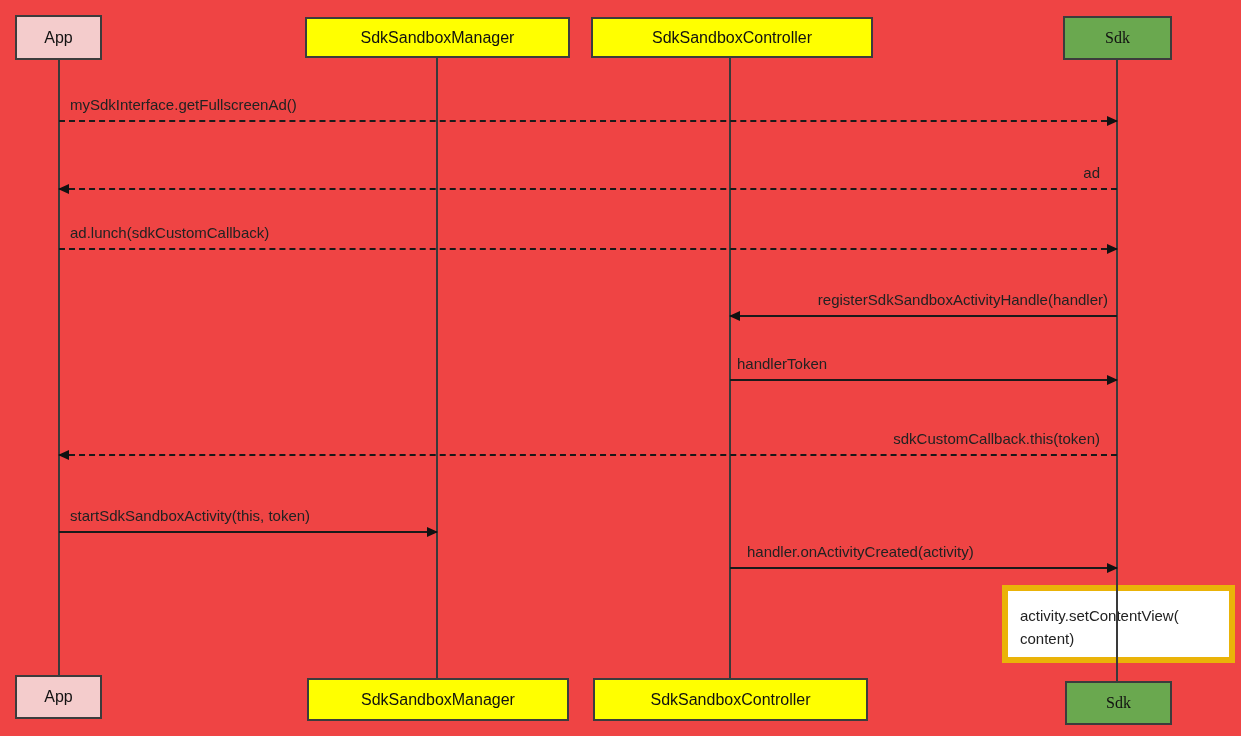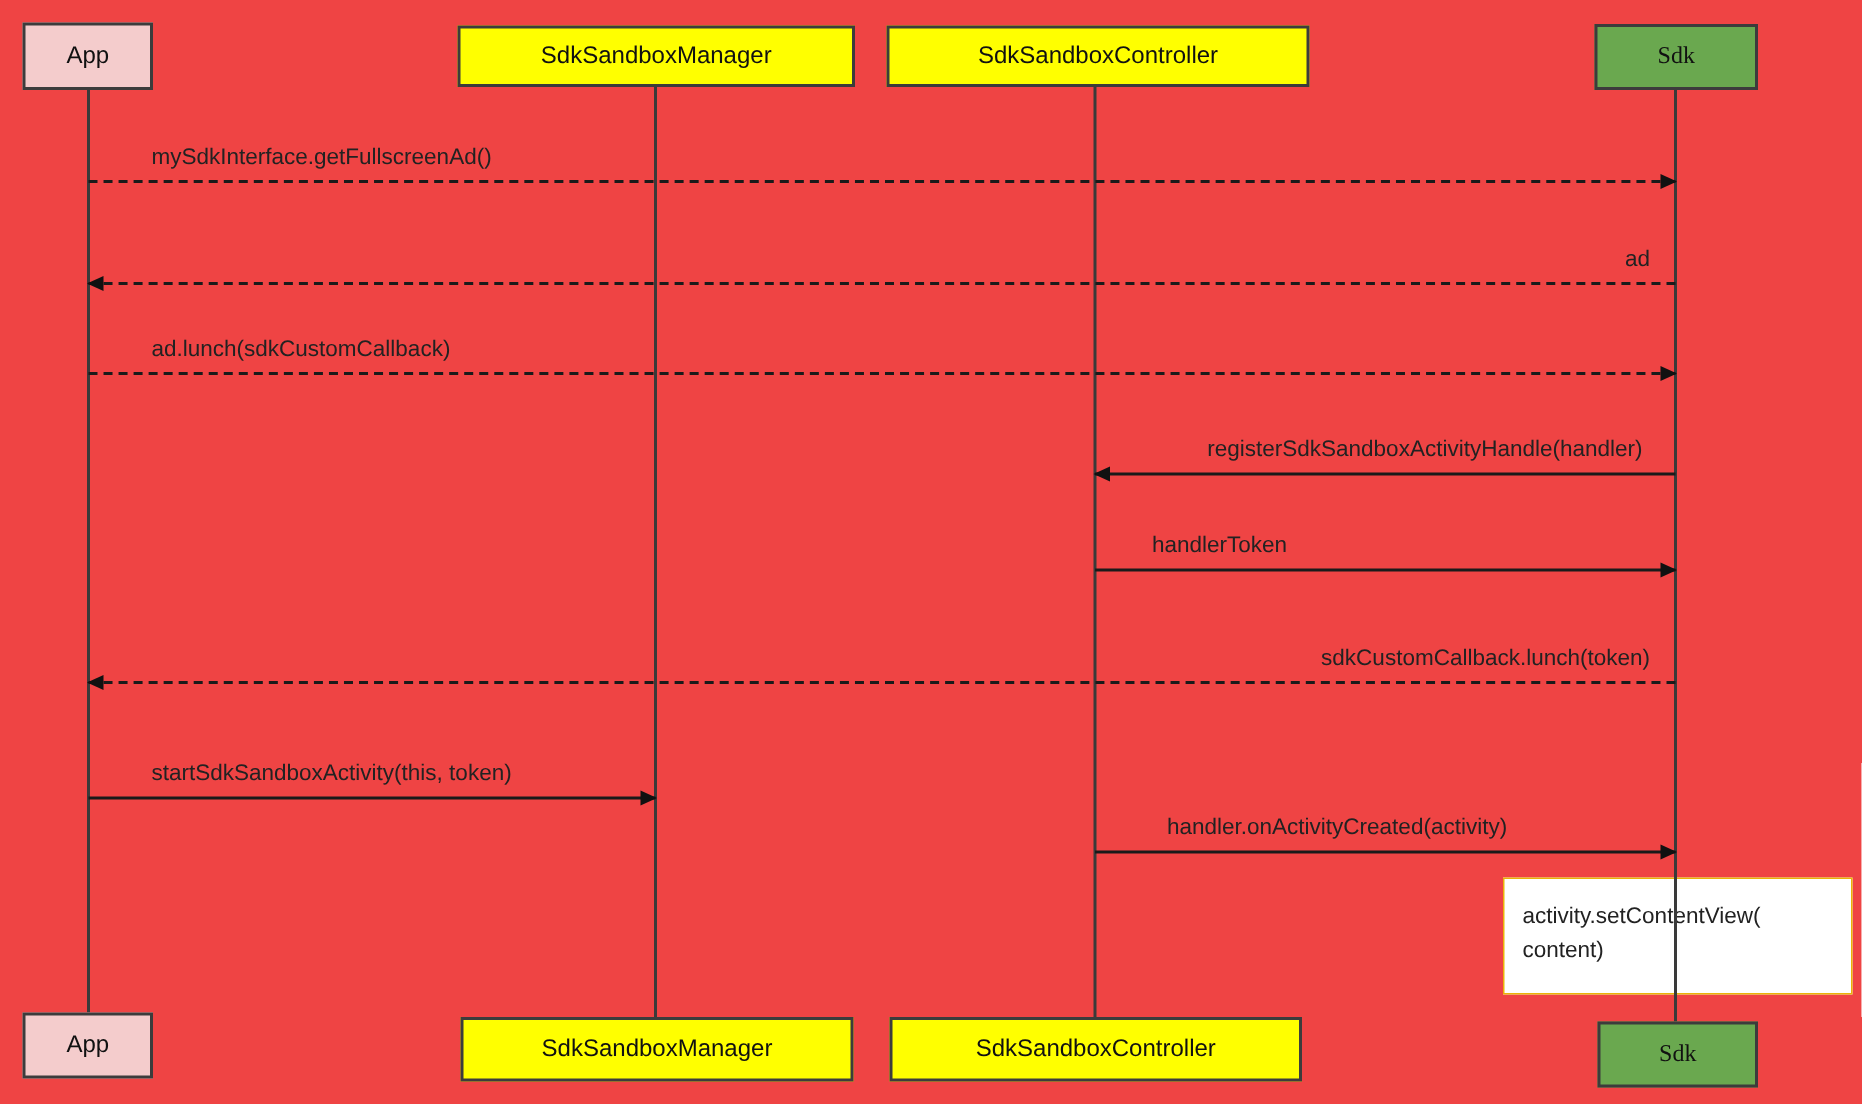--- a/index.html
+++ b/index.html
@@ -19,40 +19,40 @@
   
   .lifeline{
     position:absolute;width:0;border-left:2px solid #3a3a3a;z-index:2;
   }
   
   .msg{position:absolute;height:0;z-index:2;}
   .msg-line{position:absolute;left:0;right:0;top:0;height:0;}
   .msg.solid  .msg-line{border-top:2px solid #1a1a1a;}
   .msg.dashed .msg-line{border-top:2px dashed #1a1a1a;}
   .msg-label{
-    position:absolute;bottom:7px;font-size:15px;color:#222;white-space:nowrap;margin-left:31px;
+    position:absolute;bottom:7px;font-size:15px;color:#222;white-space:nowrap;
   }
   .label-left{left:11px;}
   .label-left-sm{left:7px;}
   .label-left-lg{left:17px;}
   .label-right{right:17px;}
-  .label-right-sm{right:22px;}
+  .label-right-sm{right:9px;}
   .arrowhead{position:absolute;width:0;height:0;top:-6px;}
   .arrowhead.right{
     right:-1px;border-left:11px solid #111;
     border-top:5px solid transparent;border-bottom:5px solid transparent;
   }
   .arrowhead.left{
     left:-1px;border-right:11px solid #111;
     border-top:5px solid transparent;border-bottom:5px solid transparent;
   }
   
   .note{
     position:absolute;left:1002px;top:585px;width:233px;height:78px;
-    border:1px solid #eab308;background:#ffffff;box-sizing:border-box;
+    border:6px solid #eab308;background:#ffffff;box-sizing:border-box;
     z-index:1;padding:13px 0 0 12px;font-size:15px;line-height:23px;color:#222;
   }
   .note-line{display:block;white-space:nowrap;}
 </style>
 </head>
 <body>
 
 <div id="canvas">
 
   <div class="actor fill-pink" style="left:15px;top:15px;width:87px;height:45px;">
@@ -107,21 +107,21 @@
   </div>
 
   <div class="msg solid" style="left:730px;top:379px;width:387px;">
     <span class="msg-label label-left-sm">handlerToken</span>
     <div class="msg-line">
       <span class="arrowhead right"></span>
     </div>
   </div>
 
   <div class="msg dashed" style="left:59px;top:454px;width:1058px;">
-    <span class="msg-label label-right">sdkCustomCallback.lunch(token)</span>
+    <span class="msg-label label-right">sdkCustomCallback.this(token)</span>
     <div class="msg-line">
       <span class="arrowhead left"></span>
     </div>
   </div>
 
   <div class="msg solid" style="left:59px;top:531px;width:378px;">
     <span class="msg-label label-left">startSdkSandboxActivity(this, token)</span>
     <div class="msg-line">
       <span class="arrowhead right"></span>
     </div>

